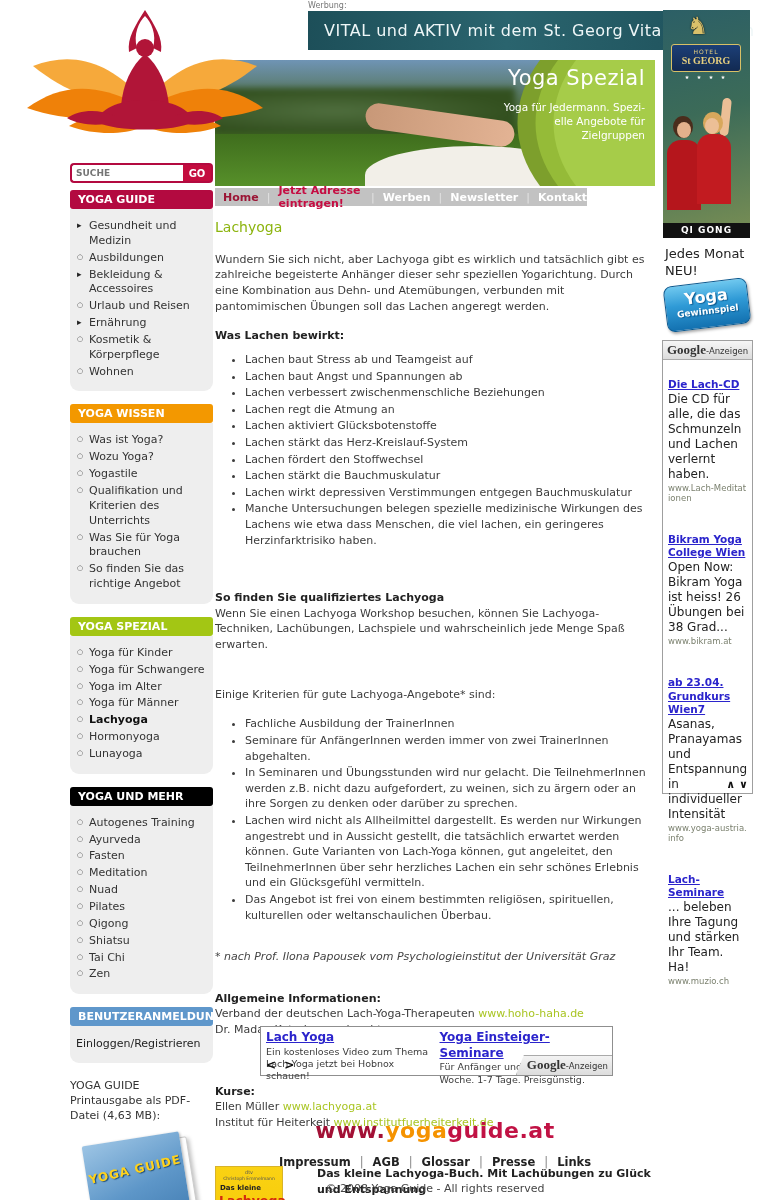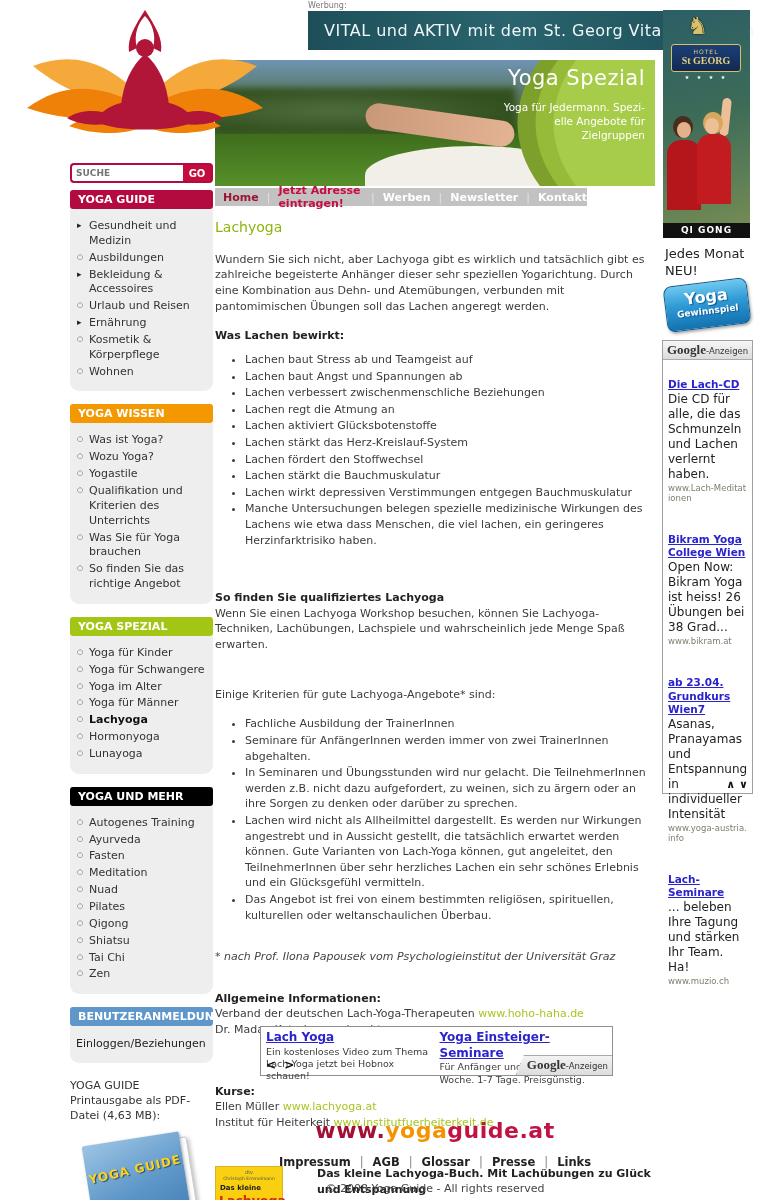--- a/index.html
+++ b/index.html
@@ -237,21 +237,21 @@
             <li><span>Shiatsu</span></li>
             <li><span>Tai Chi</span></li>
             <li><span>Zen</span></li>
           </ul>
         </div>
     </div>
 
     <div class="side-section">
       <div class="side-head hd-login">BENUTZERANMELDUNG</div>
       <div class="side-body">
-          <div id="login-link">Einloggen/Beziehungen</div>
+          <div id="login-link">Einloggen/Registrieren</div>
         </div>
     </div>
 
     <div id="print-note">YOGA GUIDE Printausgabe als PDF-Datei (4,63 MB):</div>
     <div id="print-book">
       <div class="pages"></div>
       <div class="cover">
         <div class="t">YOGA GUIDE</div>
 
       </div>

